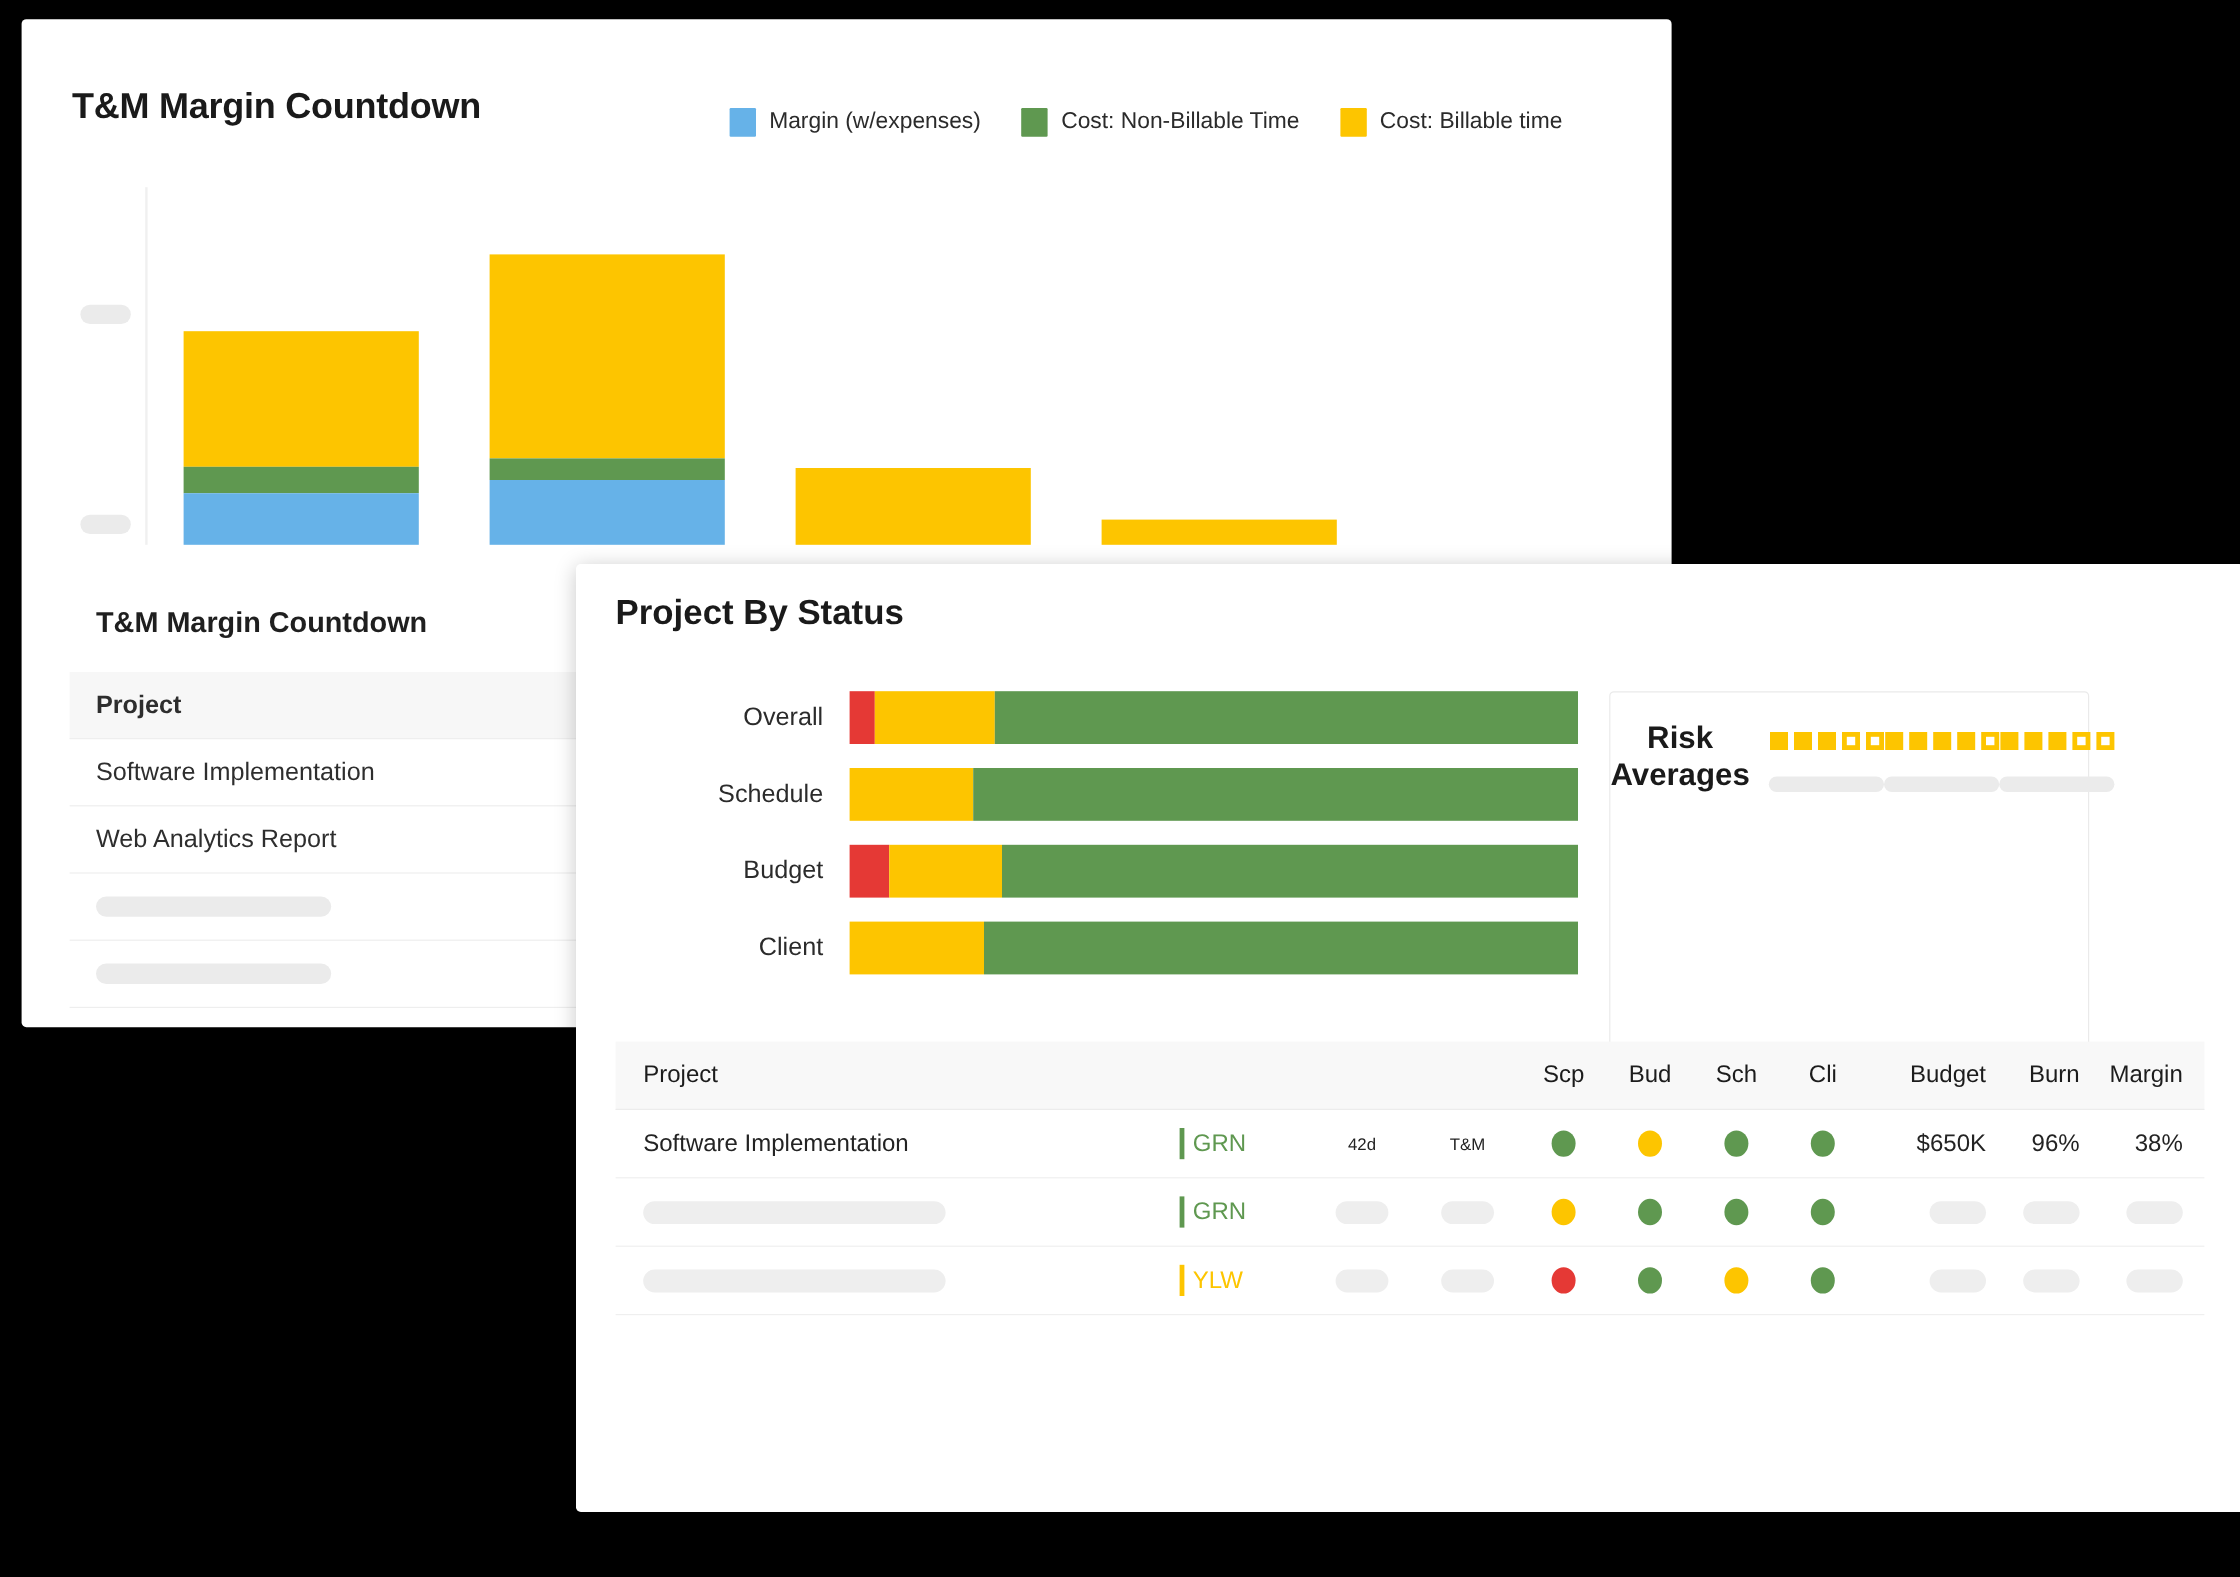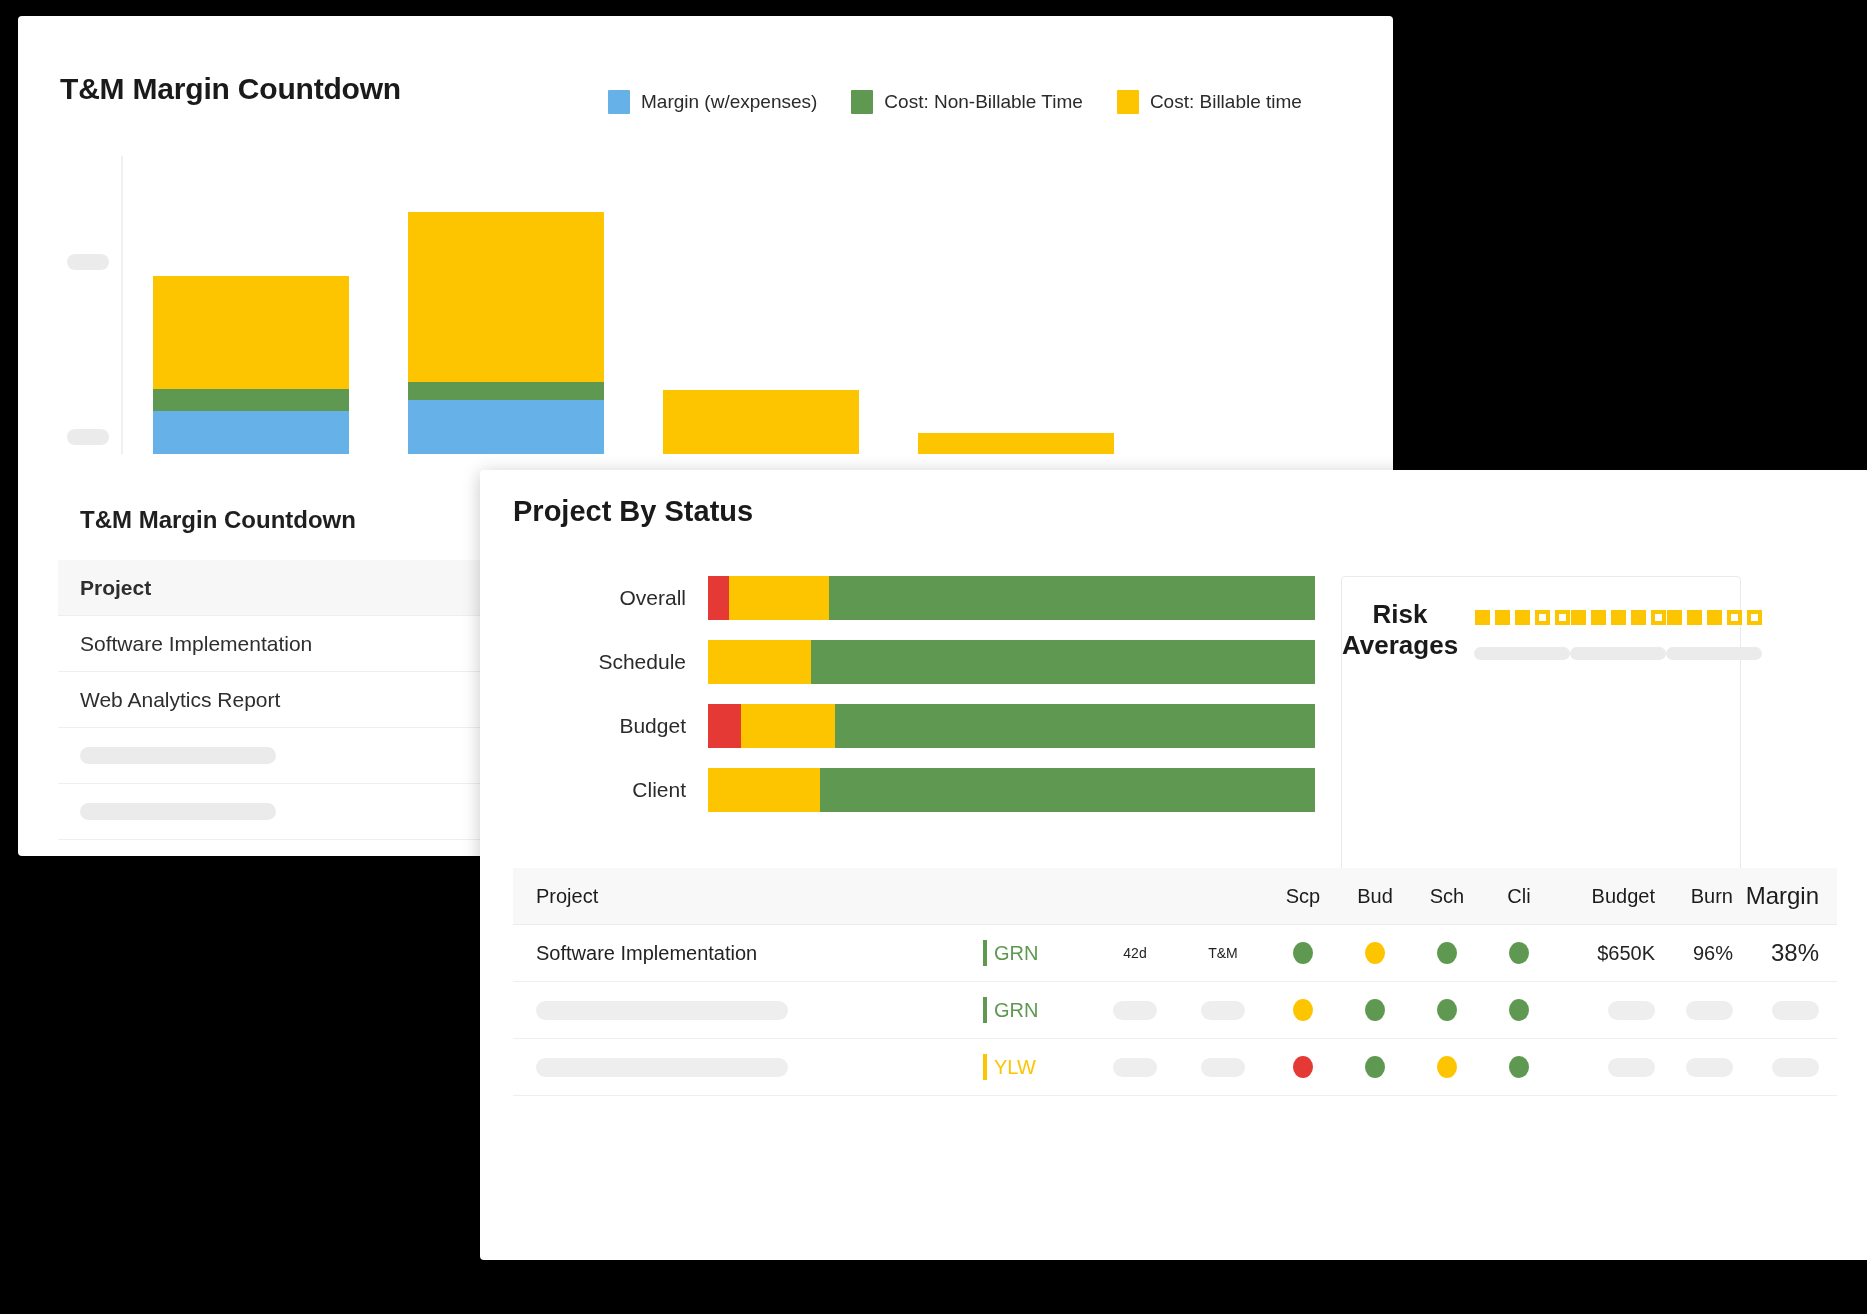--- a/index.html
+++ b/index.html
@@ -134,21 +134,21 @@
   .tbl-row { display: flex; align-items: center; height: 57px; border-bottom: 1px solid #efefef; }
   .tbl-row.head { background: #f8f8f8; border-bottom: 1px solid #ececec; }
   .c-project { width: 470px; padding-left: 23px; font-size: 20px; color: #232323; }
   .c-flag { width: 108px; display: flex; align-items: center; gap: 7px; font-size: 20px; }
   .flag-bar { width: 4px; height: 26px; }
   .c-small { width: 88px; text-align: center; font-size: 14px; color: #232323; }
   .c-dot { width: 72px; display: flex; justify-content: center; }
   .dot { width: 20px; height: 22px; border-radius: 50%; }
   .c-budget { width: 100px; text-align: right; font-size: 20px; color: #232323; }
   .c-burn { width: 78px; text-align: right; font-size: 20px; color: #232323; }
-  .c-margin { width: 88px; text-align: right; font-size: 24px; color: #232323; padding-right: 2px; }
+  .c-margin { width: 88px; text-align: right; font-size: 20px; color: #232323; padding-right: 2px; }
   .tbl-row.head .c-project,
   .tbl-row.head .c-small,
   .tbl-row.head .c-dot,
   .tbl-row.head .c-budget,
   .tbl-row.head .c-burn,
   .tbl-row.head .c-margin { color: #1c1c1c; }
   .tbl-row.head .c-dot { font-size: 20px; display: block; text-align: center; }
   .cell-skel { height: 19px; border-radius: 10px; background: #eeeeee; }
   .sk-project { width: 252px; }
   .sk-sm { width: 44px; margin: 0 auto; }

